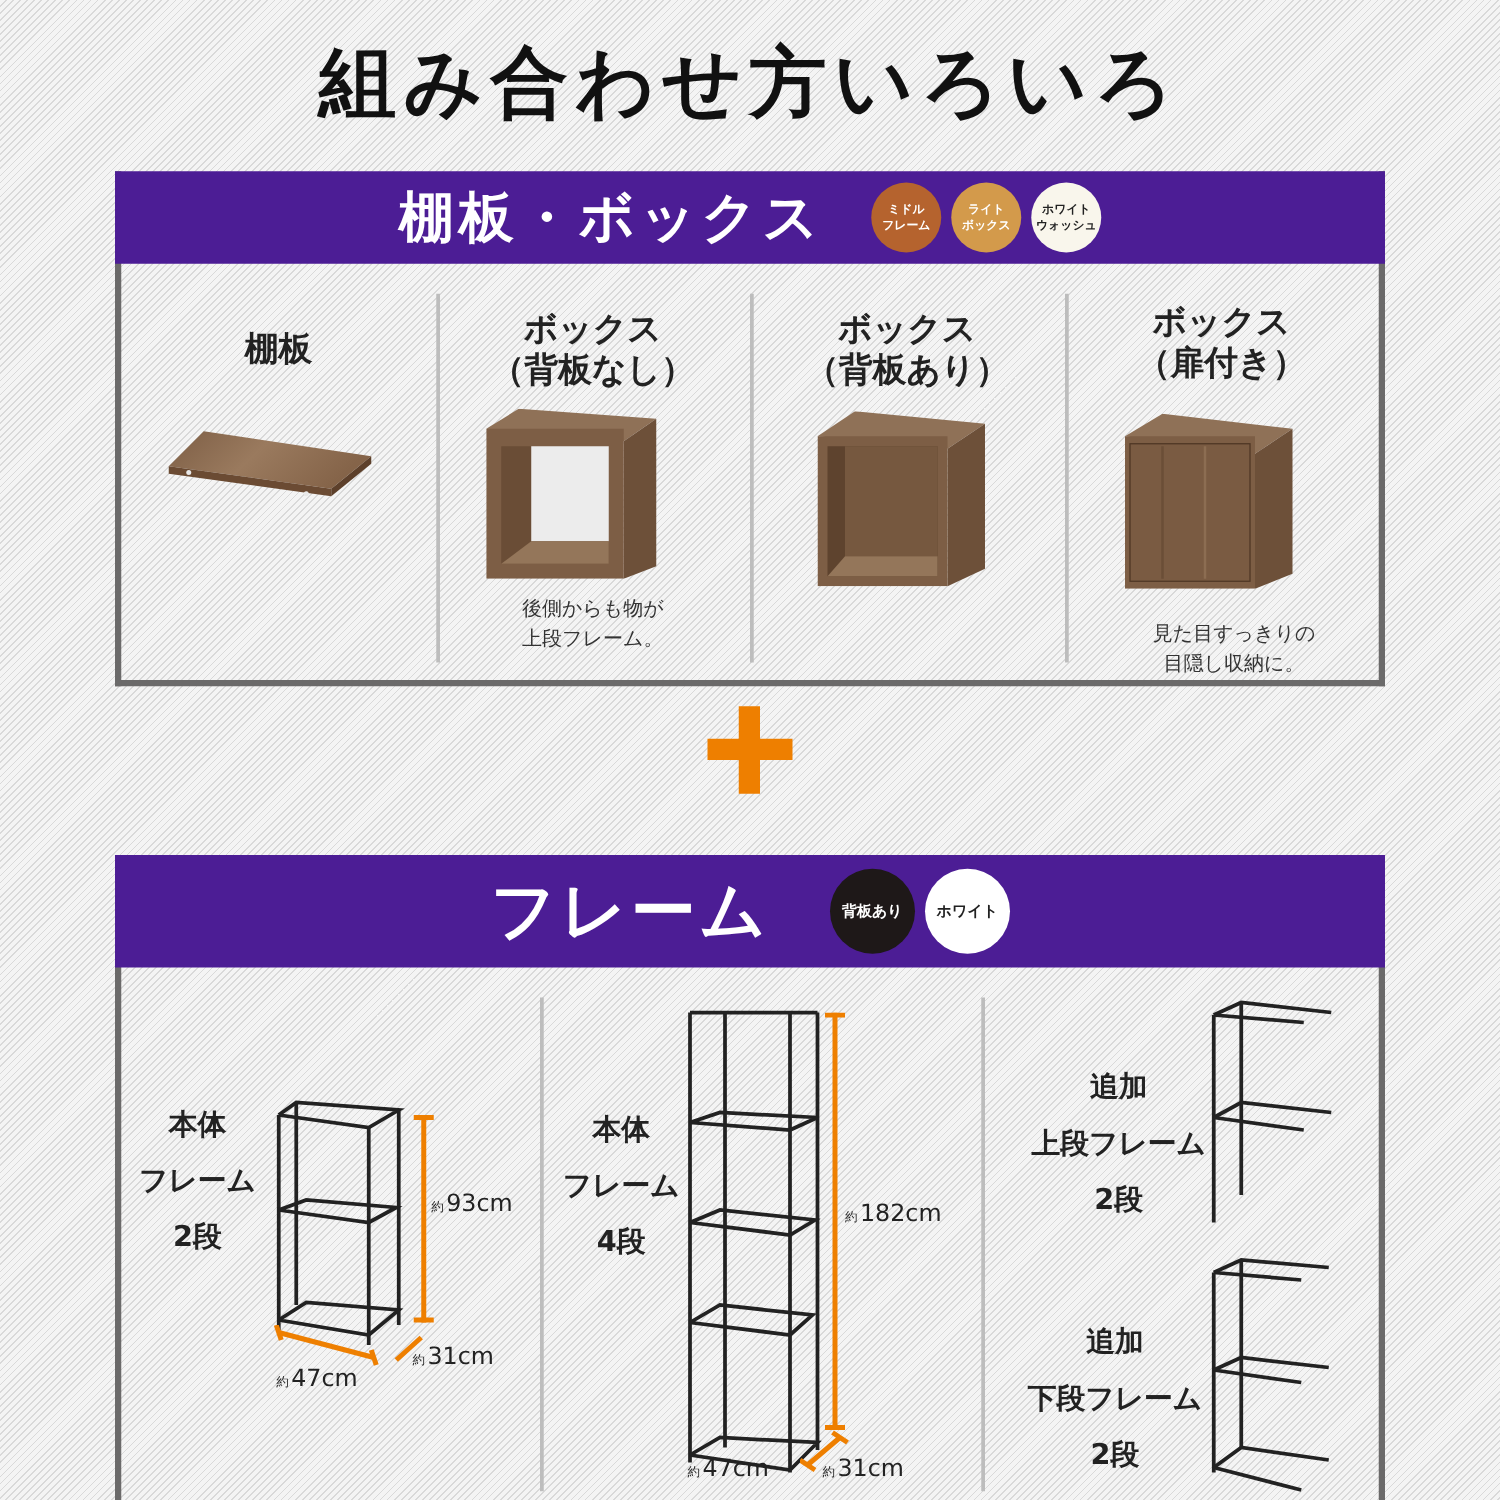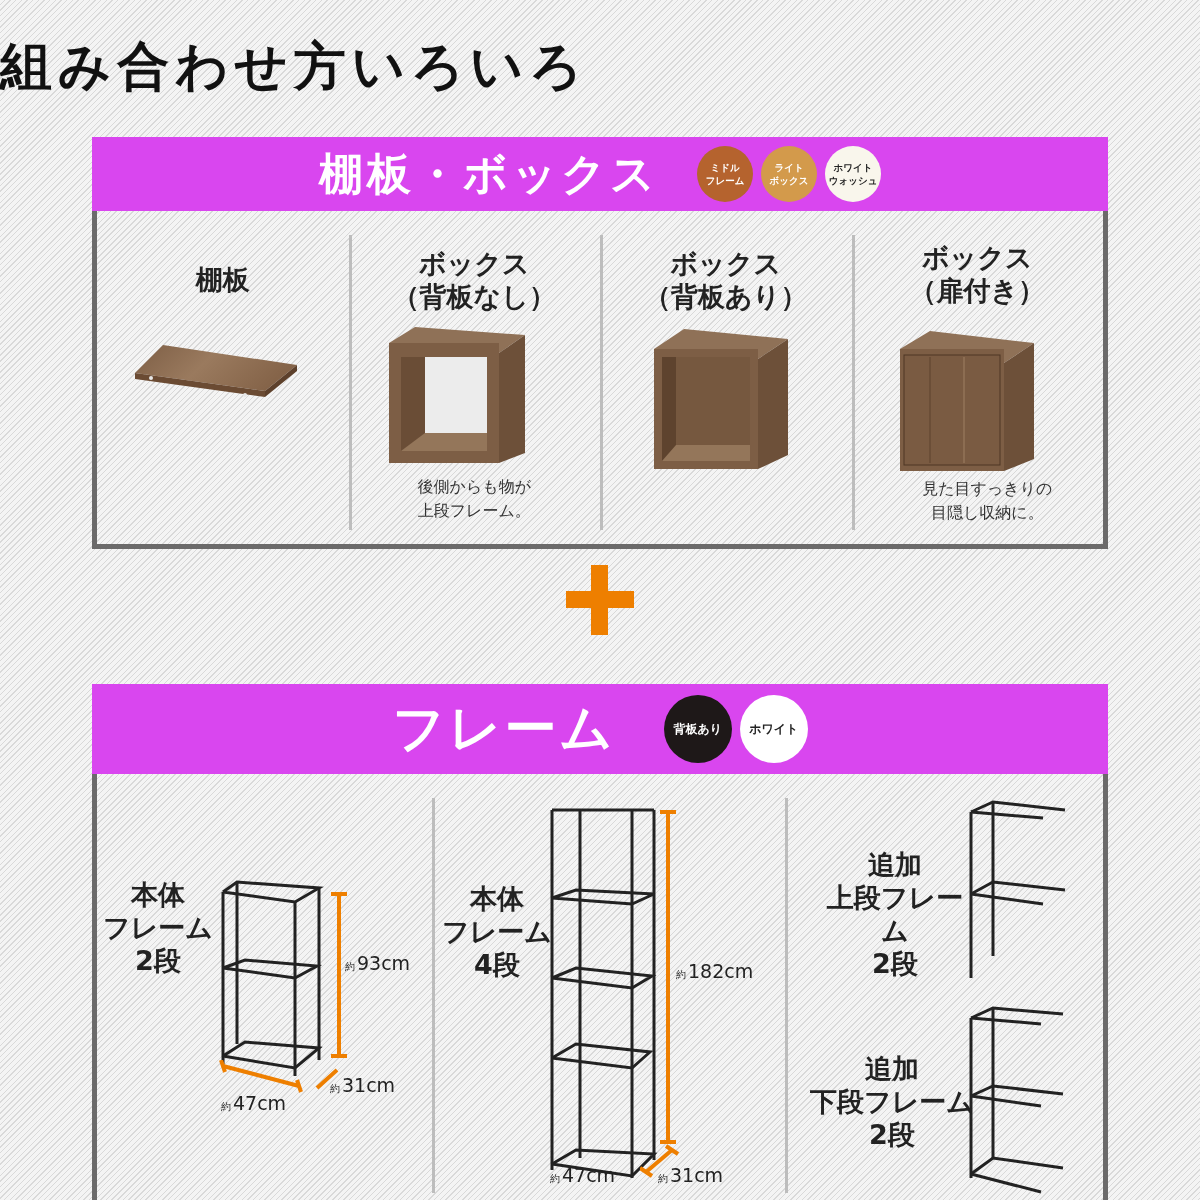--- a/index.html
+++ b/index.html
@@ -6,31 +6,31 @@
   html, body { width: 1200px; height: 1200px; overflow: hidden; }
   body {
     position: relative;
     font-family: "DejaVu Sans", "Liberation Sans", sans-serif;
     color: #222;
     background-color: #f1f1f1;
     background-image: repeating-linear-gradient(135deg, #f4f4f4 0px, #f4f4f4 3px, #d9d9d9 3px, #d9d9d9 4px);
   }
   .main-title {
     position: absolute; left: 0; top: 18px; width: 1200px;
-    font-size: 52px; font-weight: bold; color: #111;
+    text-align: center; font-size: 62px; font-weight: bold; color: #111;
     letter-spacing: 6px; line-height: 96px;
   }
   .panel {
     position: absolute; left: 92px; width: 1016px;
     border: 5px solid #6b6a6a; border-top: none;
   }
   .panel-top { top: 137px; height: 412px; }
   .panel-bottom { top: 684px; height: 528px; }
   .panel-header {
-    height: 74px; background: #d946ef; color: #fff;
+    height: 74px; background: #4c1d95; color: #fff;
     display: flex; align-items: center; justify-content: center; gap: 8px;
     margin: 0 -5px; padding: 0 5px;
   }
   .panel-header .htitle { font-size: 44px; font-weight: bold; letter-spacing: 4px; margin-right: 30px; }
   .panel-bottom .panel-header { height: 90px; }
   .panel-bottom .panel-header .htitle { font-size: 52px; margin-right: 40px; letter-spacing: 3px; }
   .chip {
     width: 56px; height: 56px; border-radius: 50%;
     display: flex; align-items: center; justify-content: center; text-align: center;
     font-size: 9.5px; line-height: 13px; font-weight: bold; white-space: pre-line;
@@ -50,22 +50,22 @@
     position: absolute; left: 0; right: 0; text-align: center;
     font-size: 16px; line-height: 24px; white-space: pre-line; color: #333;
   }
   .art { position: absolute; }
   .plus {
     position: absolute; left: 566px; top: 565px; width: 68px; height: 70px;
   }
   .plus .h { position: absolute; left: 0; top: 26px; width: 68px; height: 17px; background: #ee7f00; }
   .plus .v { position: absolute; left: 25px; top: 0; width: 17px; height: 70px; background: #ee7f00; }
   .frame-label {
-    position: absolute; text-align: center; font-size: 27px; font-weight: bold;
-    line-height: 33px; white-space: pre-line; color: #222;
+    position: absolute; text-align: center; font-size: 23px; font-weight: bold;
+    line-height: 45px; white-space: pre-line; color: #222;
   }
   .dim { position: absolute; font-size: 19px; color: #222; white-space: nowrap; }
   .dim .approx { font-size: 10px; margin-right: 2px; }
 </style>
 </head>
 <body>
 
 <div class="main-title">組み合わせ方いろいろ</div>
 
 <div class="panel panel-top">
@@ -130,21 +130,21 @@
       <div class="item-title" style="top:30px;">ボックス
 （扉付き）</div>
       <svg class="art" style="left:48px;top:120px;" width="136" height="140" viewBox="0 0 136 140">
         <polygon points="0,18 30,0 134,12 104,32" fill="#8f7157"></polygon>
         <polygon points="104,32 134,12 134,128 104,140" fill="#6d5039"></polygon>
         <rect x="0" y="18" width="104" height="122" fill="#7d5e45"></rect>
         <rect x="4" y="24" width="96" height="110" fill="#7a5b42" stroke="#4e3624" stroke-width="1"></rect>
         <line x1="30" y1="26" x2="30" y2="132" stroke="#6b4e37" stroke-width="2"></line>
         <line x1="64" y1="26" x2="64" y2="132" stroke="#8c6d52" stroke-width="2"></line>
       </svg>
-      <div class="item-desc" style="top:266px;padding-left:20px;">見た目すっきりの
+      <div class="item-desc" style="top:284px;padding-left:20px;">見た目すっきりの
 目隠し収納に。</div>
     </div>
   </div>
 </div>
 
 <div class="plus">
   <div class="h"></div>
     <div class="v"></div>
 </div>
 

